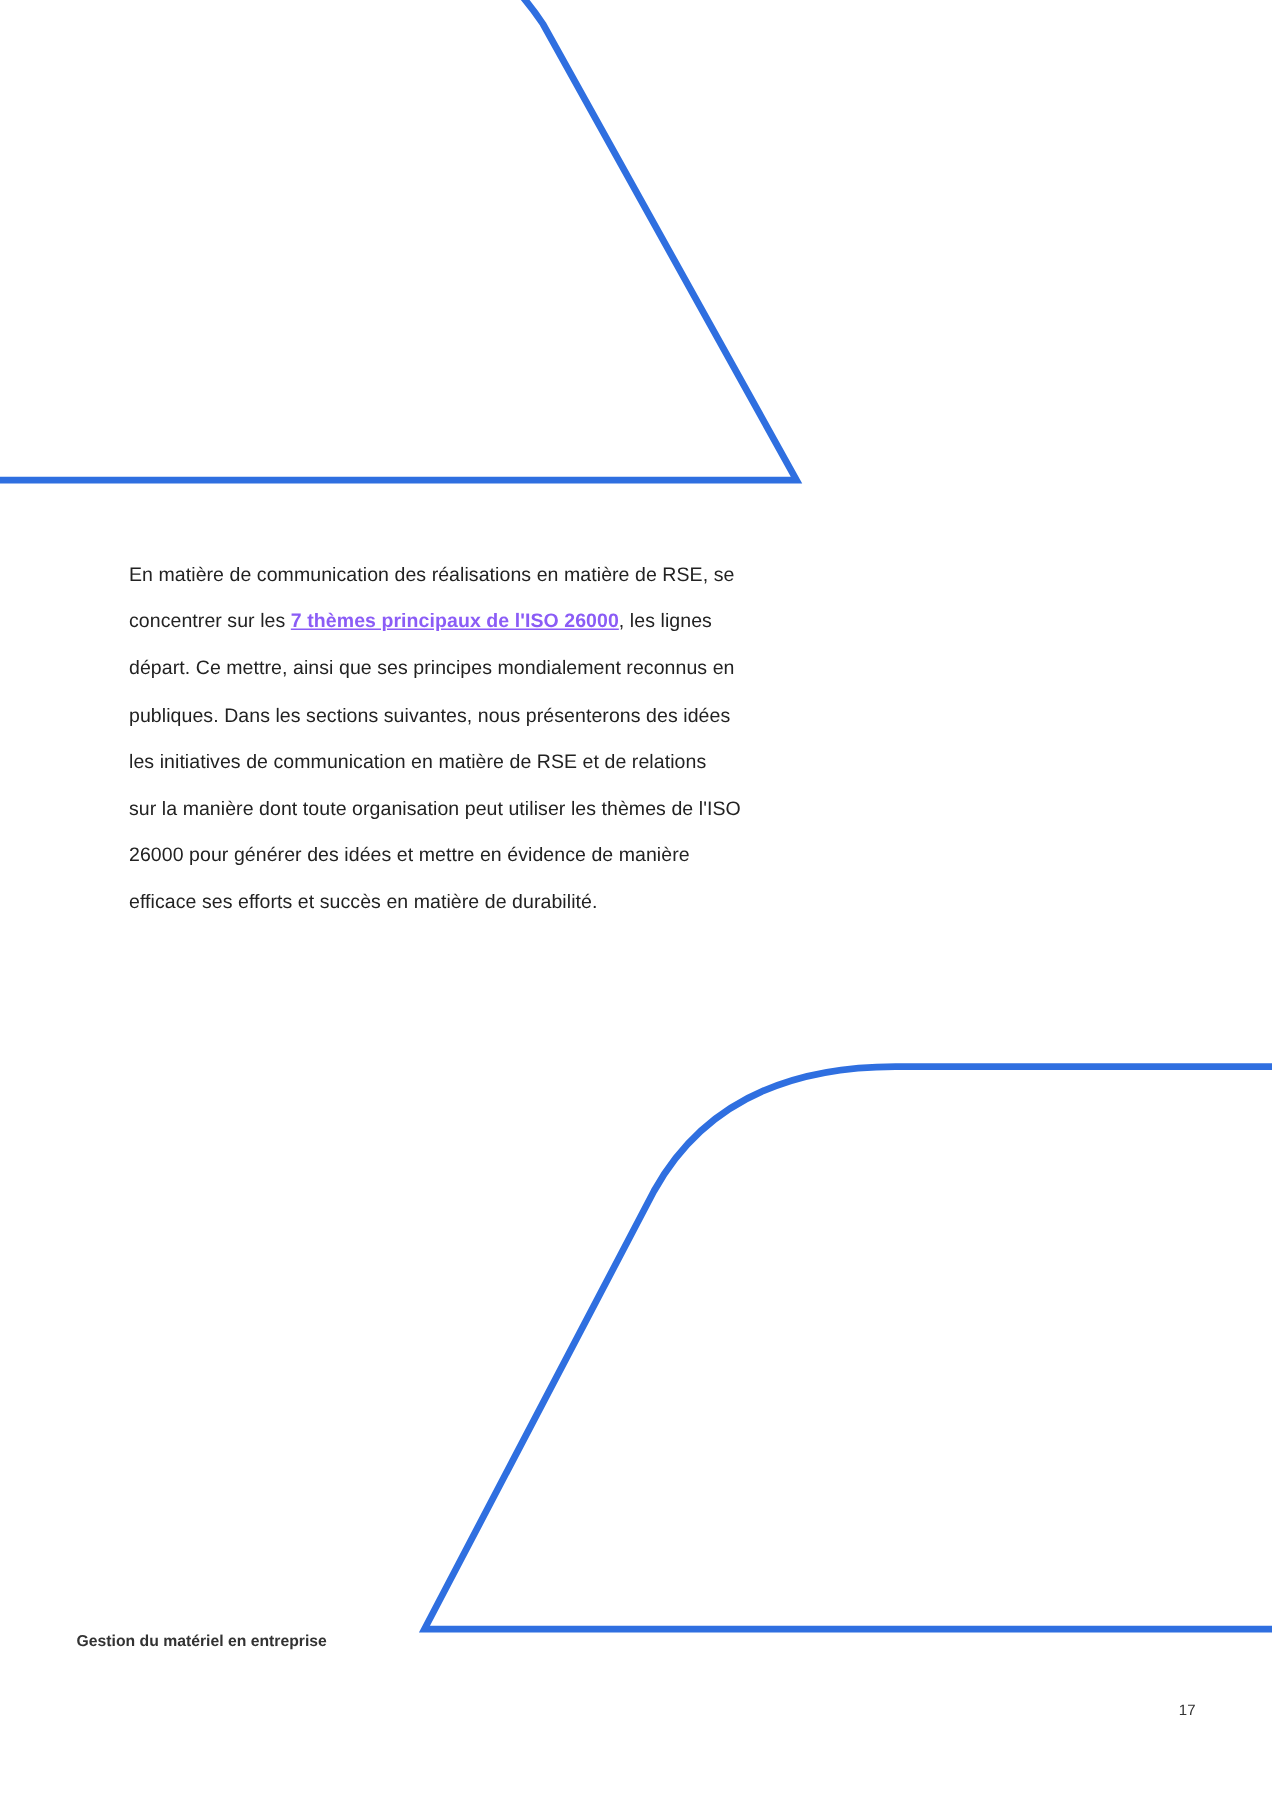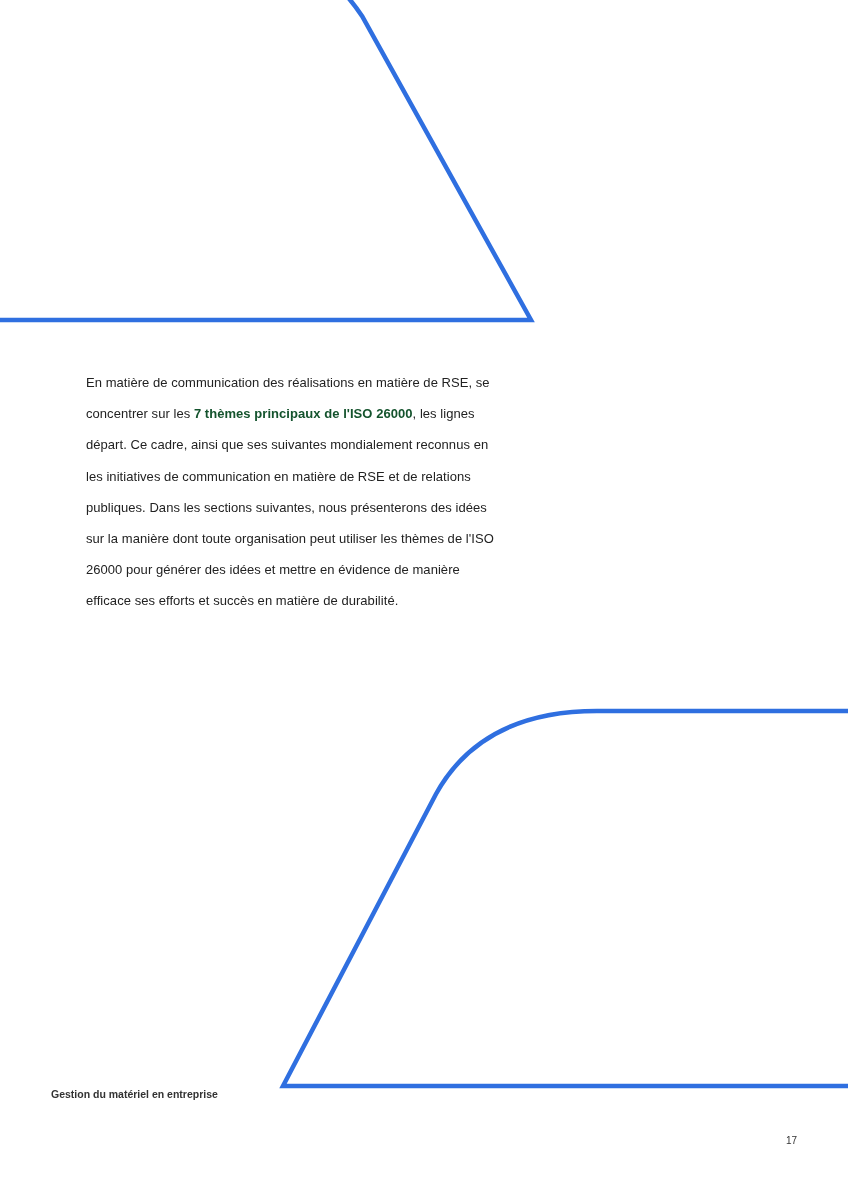--- a/index.html
+++ b/index.html
@@ -32,22 +32,23 @@
       line-height: 31.2px;
       color: #222222;
       margin: 0;
       letter-spacing: 0.05px;
     }
     .body-text .line {
       display: block;
       white-space: nowrap;
     }
     .highlight {
-      color: #14532d;
+      color: #8b5cf6;
       font-weight: bold;
+      text-decoration: underline;
     }
     .footer-left {
       position: absolute;
       left: 51px;
       top: 1088px;
       font-size: 10.5px;
       color: #333333;
       font-weight: bold;
     }
     .footer-right {
@@ -64,22 +65,22 @@
 <svg class="deco" viewBox="0 0 848 1200" xmlns="http://www.w3.org/2000/svg">
 
   <path d="M -10 320 L 531 320 L 362 16 Q 354 4 345 -6" fill="none" stroke="#2f6fe0" stroke-width="4.5" stroke-linejoin="miter"></path>
 
   <path d="M 860 1086 L 283 1086 L 436 794 Q 482 711 597 711 L 860 711" fill="none" stroke="#2f6fe0" stroke-width="4.5" stroke-linejoin="miter"></path>
 </svg>
 
 <div class="body-text">
   <span class="line">En matière de communication des réalisations en matière de RSE, se</span>
   <span class="line"><span>concentrer sur les </span><span class="highlight">7 thèmes principaux de l'ISO 26000</span><span>, les lignes</span></span>
-  <span class="line">départ. Ce cadre, ainsi que ses suivantes mondialement reconnus en</span>
+  <span class="line">départ. Ce mettre, ainsi que ses principes mondialement reconnus en</span>
+  <span class="line">publiques. Dans les sections suivantes, nous présenterons des idées</span>
   <span class="line">les initiatives de communication en matière de RSE et de relations</span>
-  <span class="line">publiques. Dans les sections suivantes, nous présenterons des idées</span>
   <span class="line">sur la manière dont toute organisation peut utiliser les thèmes de l'ISO</span>
   <span class="line">26000 pour générer des idées et mettre en évidence de manière</span>
   <span class="line">efficace ses efforts et succès en matière de durabilité.</span>
 </div>
 
 <div class="footer-left">Gestion du matériel en entreprise</div>
 <div class="footer-right">17</div>
 
 </body></html>

